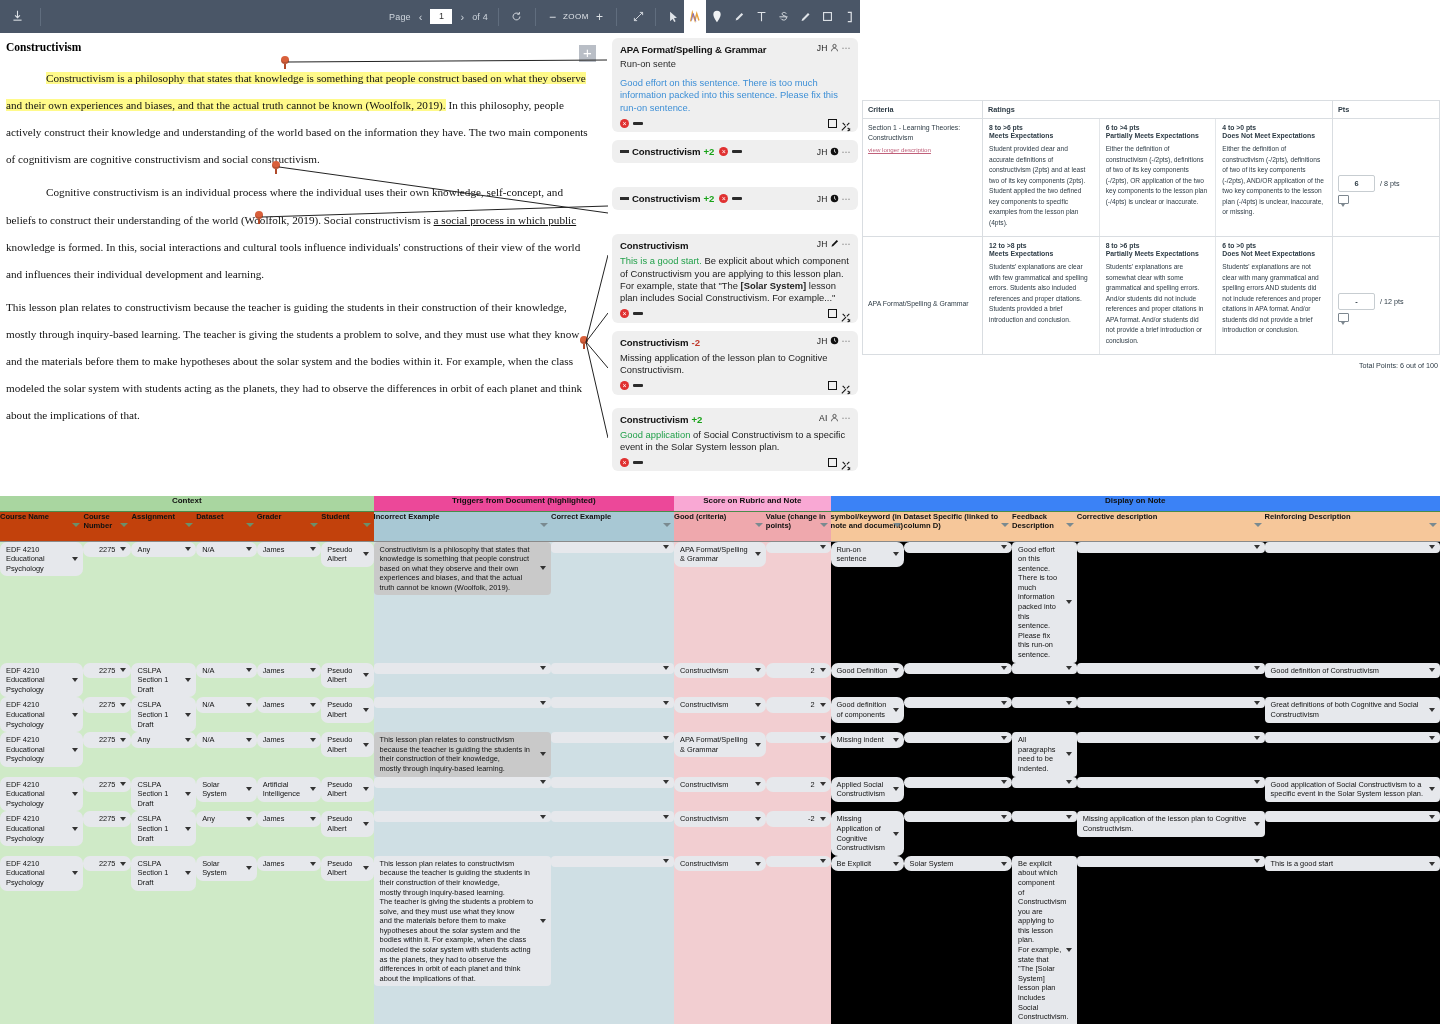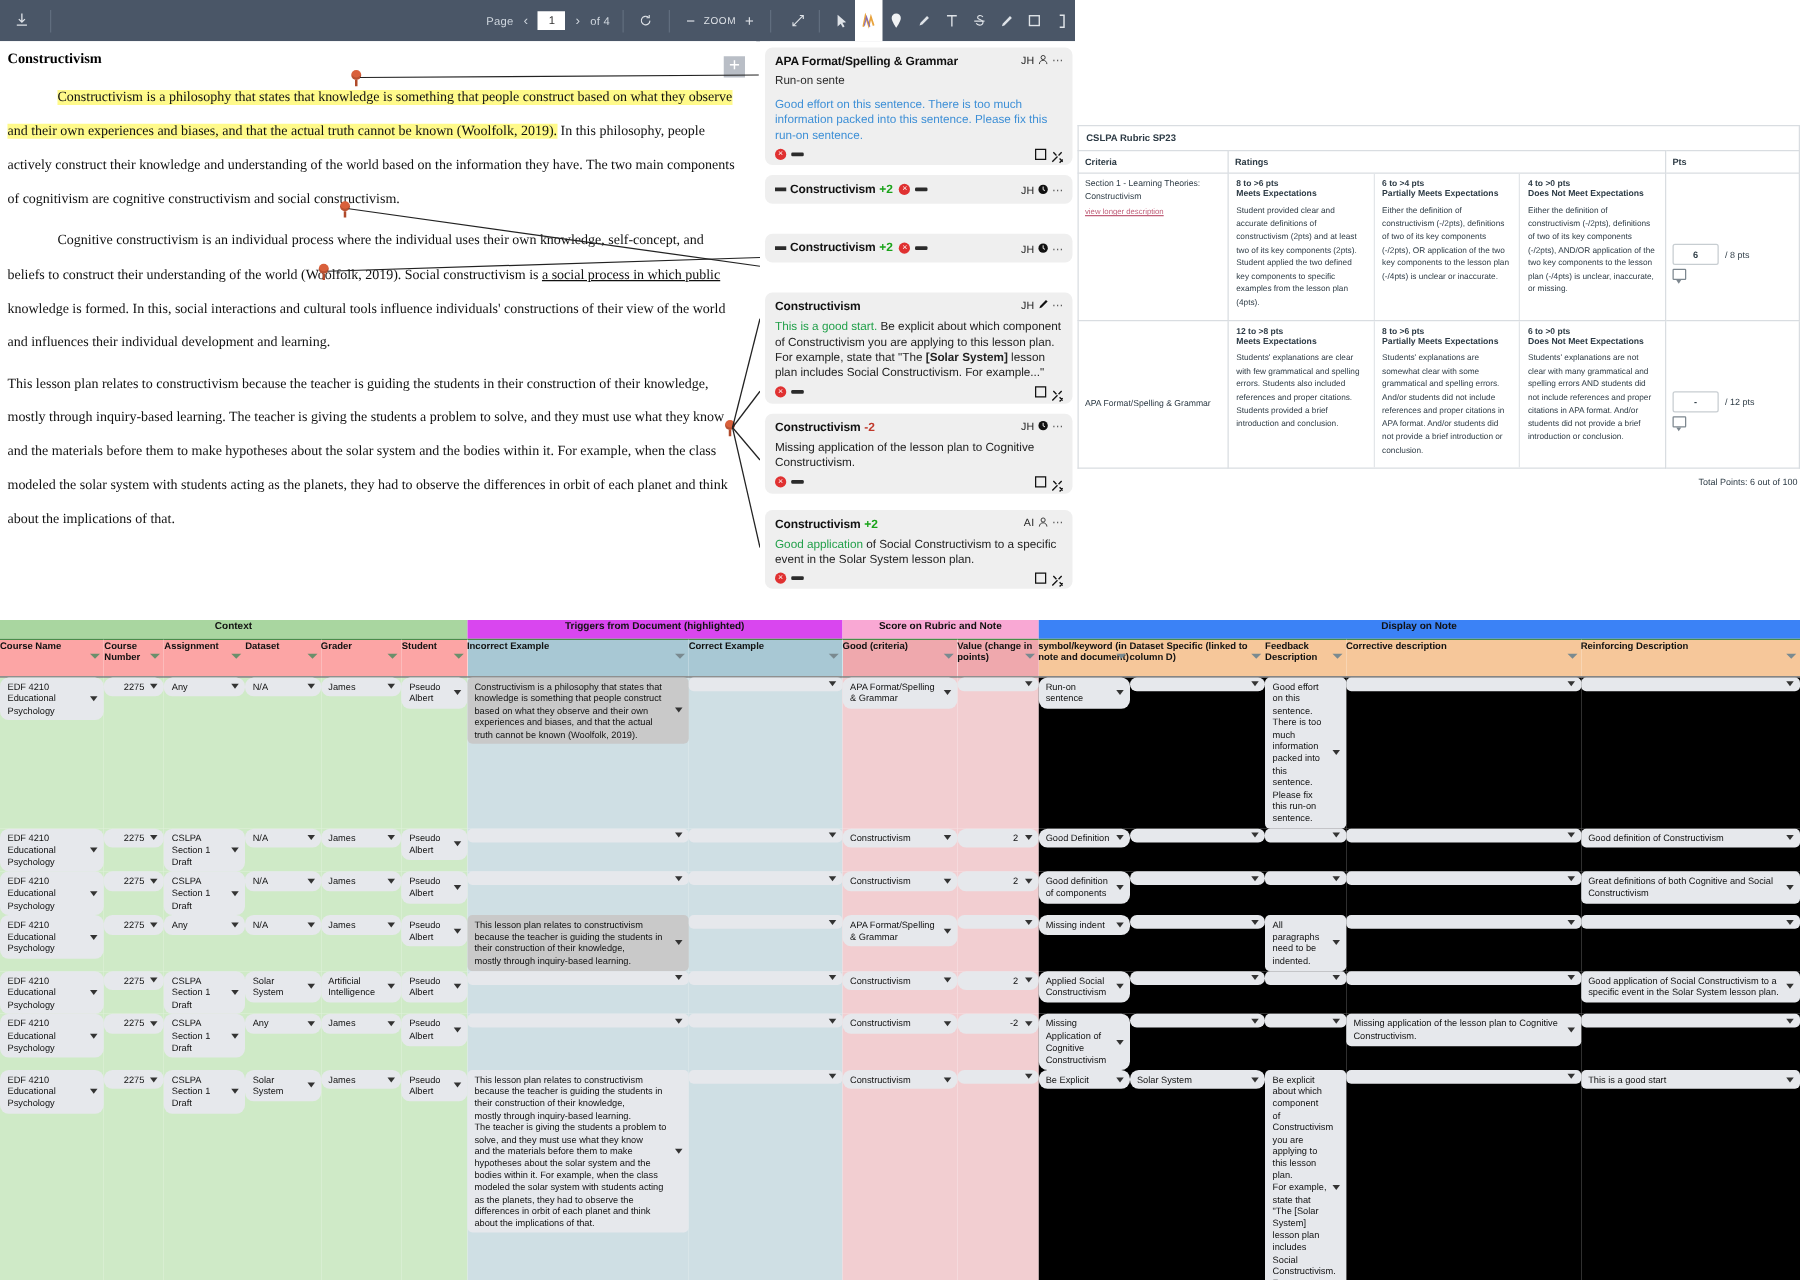--- a/index.html
+++ b/index.html
@@ -146,29 +146,29 @@
     position:absolute; left:0; top:496px; width:1440px; height:528px;
     overflow:hidden; font-size:7.4px; color:#111;
   }
   table.ss { border-collapse:collapse; table-layout:fixed; width:1440px; }
   table.ss td, table.ss th { padding:0; vertical-align:top; }
   .grp {
     text-align:center; font-weight:bold; font-size:8px; height:15px;
     border-bottom:1.2px solid #4a8c4a; color:#111;
   }
   .g-ctx { background:#a9d6a0;margin-top:27px; }
-  .g-trig { background:#d946ef; }
+  .g-trig { background:#ec4899; }
   .g-score { background:#f9a8d4; }
   .g-disp { background:#3b82f6; }
   .hdr {
     font-weight:bold; font-size:7.6px; padding:3px 3px; height:30px;
     vertical-align:middle; border-bottom:1.2px solid #8a8a8a;
     position:relative;
   }
-  .h-ctx { background:#fca5a5; }
+  .h-ctx { background:#c2410c; }
   .h-trig { background:#a8c8d4; }
   .h-score { background:#efa8ad; }
   .h-disp { background:#f6c79a; }
   .filt {
     position:absolute; right:3px; top:50%; margin-top:-3px;
     width:0;height:0; border-left:4px solid transparent; border-right:4px solid transparent;
     border-top:4px solid #6b8f6b; cursor:pointer;
   }
   .h-trig .filt, .h-score .filt, .h-disp .filt { border-top-color:#7a8a90; }
   td.cell { padding:4px 3px; }
@@ -484,21 +484,20 @@
           <svg width="10" height="10" viewBox="0 0 12 12">
               <path d="M1 10l5-5M2 1l3 3M10 1L7 4M8 7l3 3M11 8l-3 3" stroke="#111" stroke-width="1.3" fill="none"></path>
             </svg>
         </span>
       </span>
     </div>
   </div>
 </div>
 
 <div id="rubric">
-  <div id="rubric-title">CSLPA Rubric SP23</div>
   <table class="rub">
     <thead>
       <tr>
         <th class="c-crit">Criteria</th>
         <th>Ratings</th>
         <th class="c-pts">Pts</th>
       </tr>
     </thead>
     <tbody>
       <tr>

